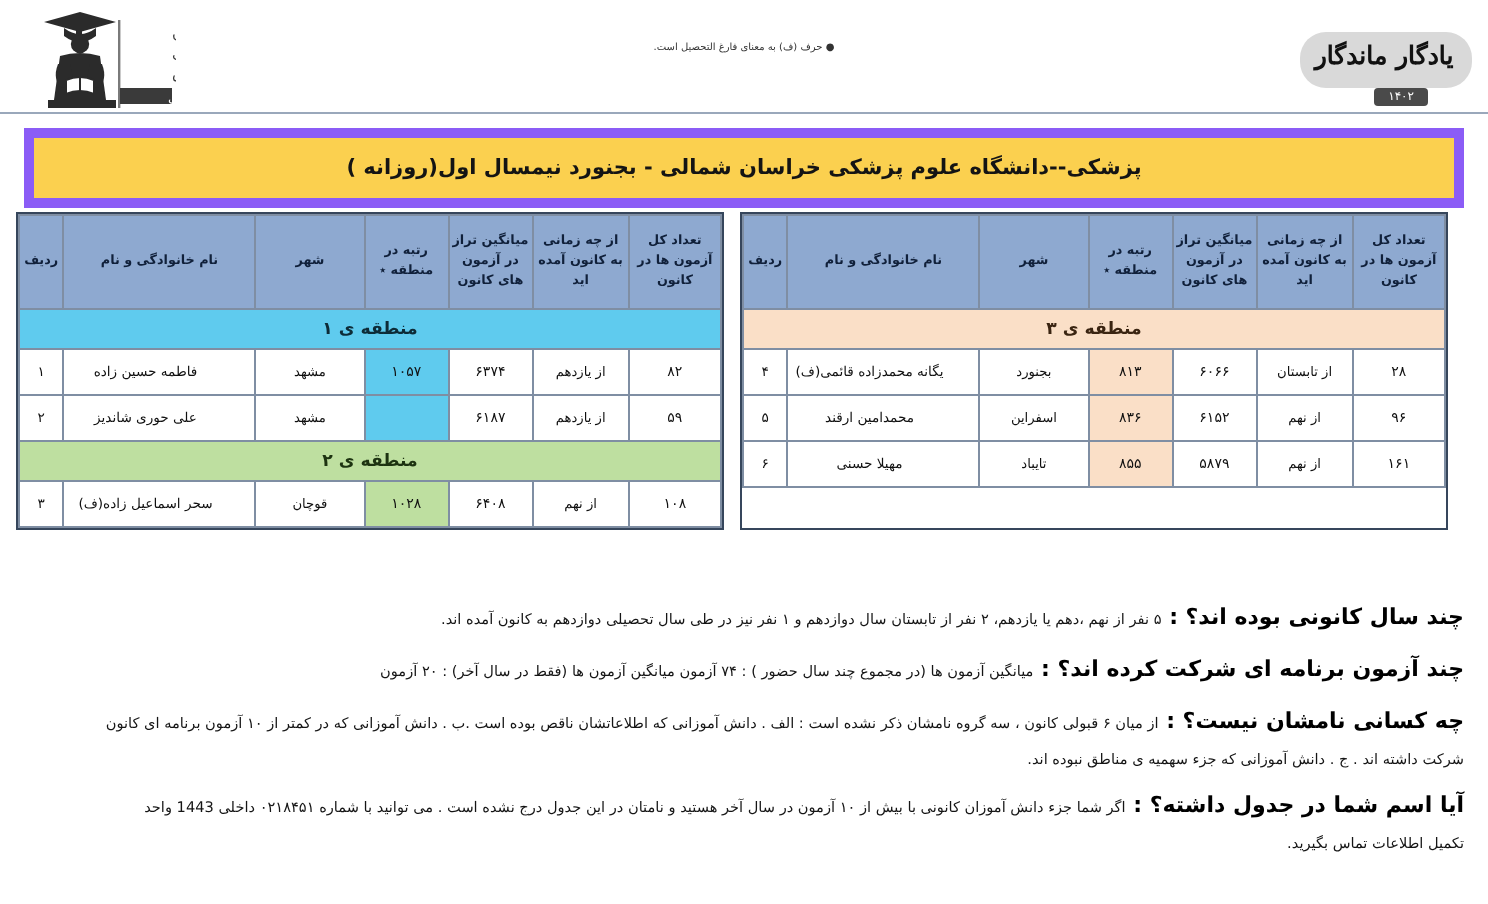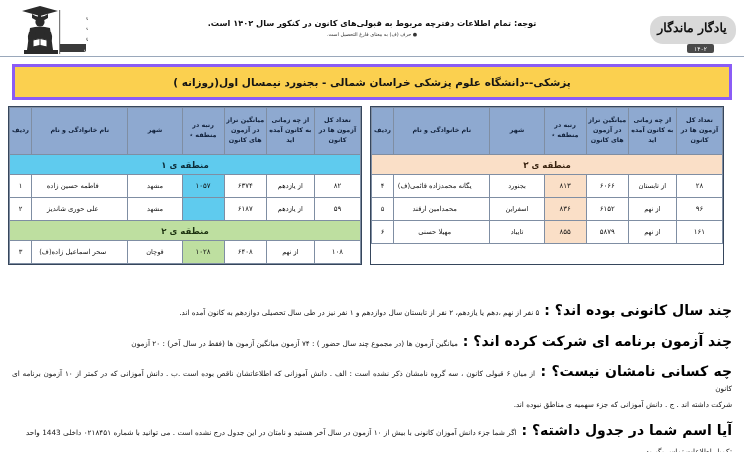--- a/index.html
+++ b/index.html
@@ -87,21 +87,21 @@
     height:1px;
     background:#9aa8bb;
   }
 
   
   .title-bar{
     position:absolute;
     left:12px;right:12px;top:64px;
     height:30px;
     background:#fbd04f;
-    border:3px solid #8b5cf6;
+    border:5px solid #8b5cf6;
     display:flex;align-items:center;justify-content:center;
   }
   .title-bar .t{
     font-size:10.5px;
     font-weight:bold;
     color:#141414;
     white-space:nowrap;
   }
 
   
@@ -187,21 +187,21 @@
   .faq p{
     margin:0 0 9px 0;
     font-size:7.3px;
     line-height:1.55;
     color:#151515;
     text-align:justify;
     text-align-last:right;
   }
   .faq .q{
     font-weight:bold;
-    font-size:14px;
+    font-size:11px;
     color:#000;
   }
   .faq .tail{
     display:block;
     margin-top:5px;
   }
 </style>
 </head>
 <body>
 
@@ -239,21 +239,20 @@
           <text x="72" y="17">کانون</text>
           <text x="72" y="27">فرهنگی</text>
           <text x="72" y="37">آموزش</text>
         </g>
         <rect x="46" y="42" width="26" height="8" fill="#3a3a3a"></rect>
         <text x="70" y="49" fill="#ffffff" font-family="DejaVu Sans" font-size="6.4" text-anchor="end" direction="rtl">قلم‌چی</text>
       </svg>
     </div>
 
     <div class="header-note">
-      <div class="main">توجه: تمام اطلاعات دفترچه مربوط به قبولی‌های کانون در کنکور سال  ۱۴۰۲  است.</div>
       <div class="sub">● حرف (ف) به معنای فارغ التحصیل است.</div>
     </div>
 
     <div class="logo-right">
       <div class="yadegar-pill"></div>
       <div class="yadegar-text">یادگار ماندگار</div>
       <div class="yadegar-badge">۱۴۰۲</div>
     </div>
 
     <div class="header-rule"></div>

